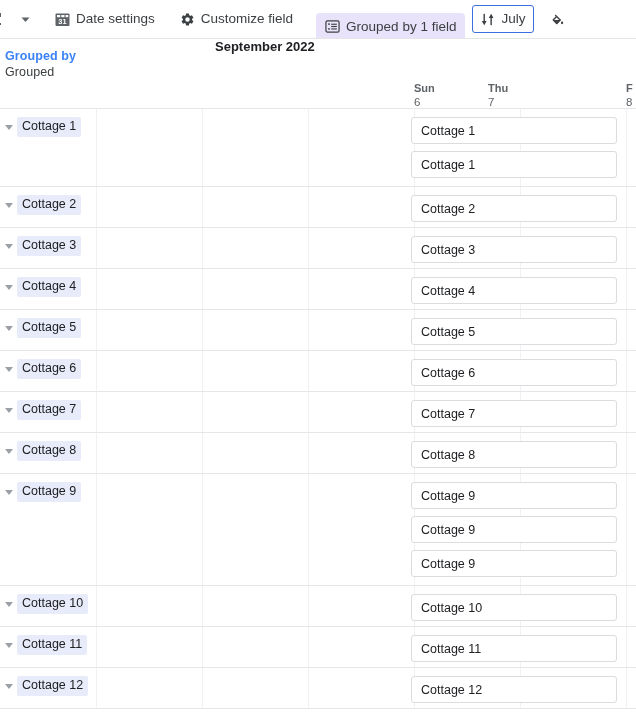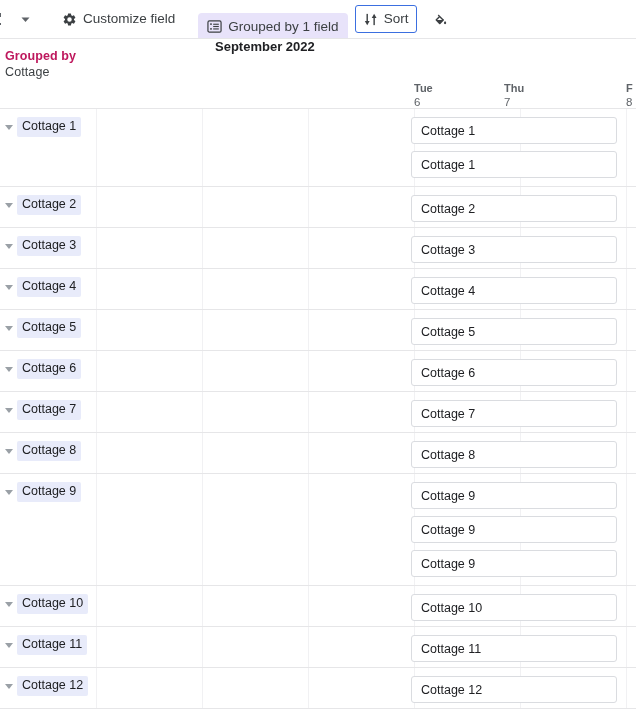--- a/index.html
+++ b/index.html
@@ -77,21 +77,21 @@
 
   #grouped-by-block {
     position: absolute;
     left: 5px;
     top: 9px;
     line-height: 16px;
   }
   #grouped-by-title {
     font-size: 12.5px;
     font-weight: bold;
-    color: #be185d;
+    color: #3b82f6;
     letter-spacing: 0.1px;
   }
   #grouped-by-field {
     font-size: 12.5px;
     font-weight: normal;
     color: #3c4043;
     letter-spacing: 0.1px;
   }
 
   #month-label {
@@ -224,20 +224,32 @@
     </span>
     <span class="icon">
       <svg width="9" height="9" viewBox="0 0 9 9">
         <polygon points="0.5,2.5 8.5,2.5 4.5,7" fill="#5f6368"></polygon>
       </svg>
     </span>
   </div>
 
   <div class="tb-gap"></div>
 
+  <div class="tb-item">
+    <span class="icon">
+      <svg width="15" height="15" viewBox="0 0 15 15">
+        <rect x="0.5" y="1.5" width="14" height="12.5" rx="1" fill="#5f6368"></rect>
+        <rect x="2" y="3" width="3.2" height="2.2" fill="#ffffff"></rect>
+        <rect x="6.3" y="3" width="3.2" height="2.2" fill="#ffffff"></rect>
+        <rect x="10.6" y="3" width="2.6" height="2.2" fill="#ffffff"></rect>
+        <text x="7.4" y="12.2" font-family="Liberation Sans, sans-serif" font-size="7.4" font-weight="bold" fill="#ffffff" text-anchor="middle">31</text>
+      </svg>
+    </span>
+    <span class="tb-label">Date settings</span>
+  </div>
 
   <div class="tb-gap-sm"></div>
 
   <div class="tb-item">
     <span class="icon">
       <svg width="15" height="15" viewBox="0 0 24 24" fill="#3c4043">
         <path d="M19.14 12.94c.04-.3.06-.61.06-.94s-.02-.64-.07-.94l2.03-1.58a.49.49 0 0 0 .12-.61l-1.92-3.32a.49.49 0 0 0-.59-.22l-2.39.96a7.03 7.03 0 0 0-1.62-.94l-.36-2.54a.48.48 0 0 0-.48-.41h-3.84a.48.48 0 0 0-.48.41l-.36 2.54c-.59.24-1.13.56-1.62.94l-2.39-.96a.48.48 0 0 0-.59.22L2.74 8.87a.48.48 0 0 0 .12.61l2.03 1.58c-.05.3-.09.63-.09.94s.02.64.07.94l-2.03 1.58a.49.49 0 0 0-.12.61l1.92 3.32c.12.22.37.29.59.22l2.39-.96c.5.38 1.03.7 1.62.94l.36 2.54c.05.24.24.41.48.41h3.84c.24 0 .44-.17.48-.41l.36-2.54c.59-.24 1.13-.56 1.62-.94l2.39.96c.22.08.47 0 .59-.22l1.92-3.32a.49.49 0 0 0-.12-.61l-2.01-1.58zM12 15.6A3.6 3.6 0 1 1 12 8.4a3.6 3.6 0 0 1 0 7.2z"></path>
       </svg>
     </span>
     <span class="tb-label">Customize field</span>
@@ -266,21 +278,21 @@
 
   <div class="tb-item focused">
     <span class="icon">
       <svg width="14" height="15" viewBox="0 0 14 16">
         <rect x="2.2" y="2" width="1.5" height="9" fill="#3c4043"></rect>
         <polygon points="0.4,9.6 5.5,9.6 2.95,14.2" fill="#3c4043"></polygon>
         <rect x="9.6" y="5" width="1.5" height="9" fill="#3c4043"></rect>
         <polygon points="7.8,6.4 12.9,6.4 10.35,1.8" fill="#3c4043"></polygon>
       </svg>
     </span>
-    <span class="tb-label">Sort</span>
+    <span class="tb-label">July</span>
   </div>
 
   <div class="tb-gap-sm"></div>
 
   <div class="tb-item">
     <span class="icon">
       <svg width="15" height="15" viewBox="0 0 24 24" fill="#3c4043">
         <path d="M16.6 11.6 9 4l-1.4 1.4 1.6 1.6-4.7 4.7a1.4 1.4 0 0 0 0 2l5.3 5.3a1.4 1.4 0 0 0 2 0l5.4-5.4a1.4 1.4 0 0 0 0-2zM6.6 12.6 10.6 8.6l4 4z"></path>
         <path d="M19.3 14.5s-1.8 2-1.8 3.2a1.8 1.8 0 1 0 3.6 0c0-1.2-1.8-3.2-1.8-3.2z"></path>
       </svg>
@@ -289,31 +301,31 @@
   </div>
 
   <div class="tb-gap-sm"></div>
 
 </div>
 
 <div id="cal-header">
 
   <div id="grouped-by-block">
     <div id="grouped-by-title">Grouped by</div>
-    <div id="grouped-by-field">Cottage</div>
+    <div id="grouped-by-field">Grouped</div>
   </div>
 
   <div id="month-label">September 2022</div>
 
   <div id="day-headers">
       <div class="day-col" style="left: 414px;">
-        <div class="day-name">Tue</div>
+        <div class="day-name">Sun</div>
         <div class="day-num">6</div>
       </div>
-      <div class="day-col" style="left: 504px;">
+      <div class="day-col" style="left: 488px;">
         <div class="day-name">Thu</div>
         <div class="day-num">7</div>
       </div>
       <div class="day-col" style="left: 626px;">
         <div class="day-name">F</div>
         <div class="day-num">8</div>
       </div>
     </div>
 
 </div>

